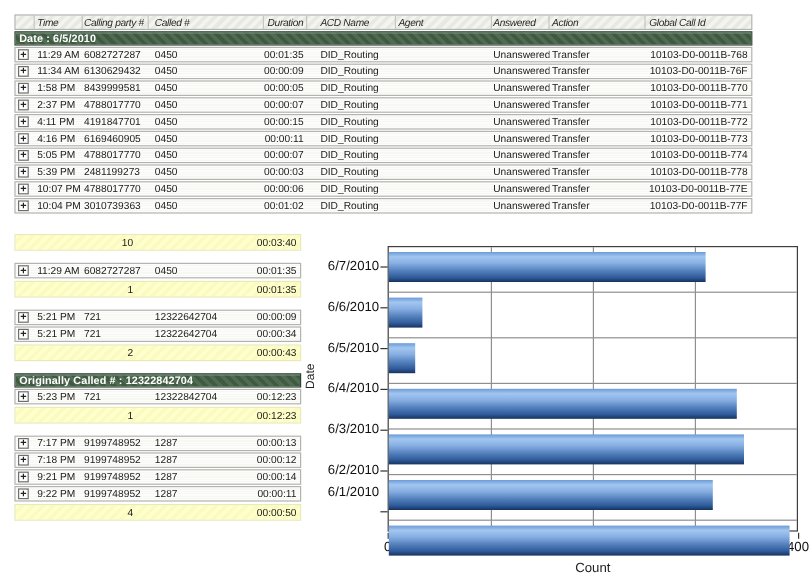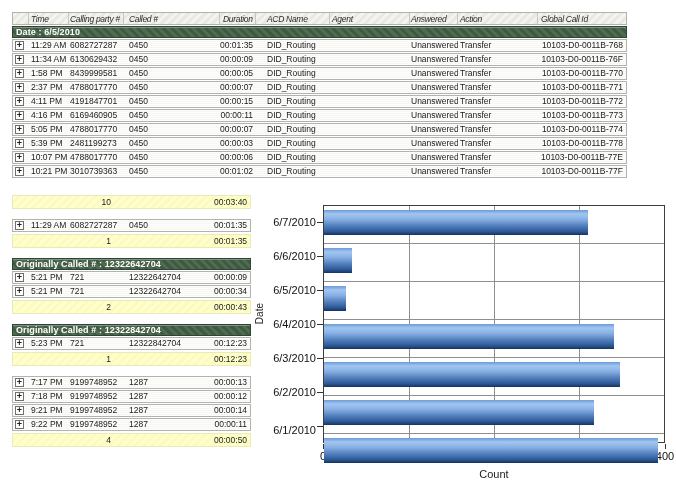--- a/index.html
+++ b/index.html
@@ -214,21 +214,21 @@
     <div class="cell c-dur">00:00:06</div>
     <div class="cell c-acd">DID_Routing</div>
     <div class="cell c-agent"></div>
     <div class="cell c-answered">Unanswered</div>
     <div class="cell c-action">Transfer</div>
     <div class="cell c-id">10103-D0-0011B-77E</div>
   </div>
 
   <div class="grid-row">
     <div class="cell c-exp"><span class="expand">+</span></div>
-    <div class="cell c-time">10:21 PM</div>
+    <div class="cell c-time">10:04 PM</div>
     <div class="cell c-calling">3010739363</div>
     <div class="cell c-called">0450</div>
     <div class="cell c-dur">00:01:02</div>
     <div class="cell c-acd">DID_Routing</div>
     <div class="cell c-agent"></div>
     <div class="cell c-answered">Unanswered</div>
     <div class="cell c-action">Transfer</div>
     <div class="cell c-id">10103-D0-0011B-77F</div>
   </div>
 </div>
@@ -255,21 +255,20 @@
     <div class="summary-row">
       <div class="cell c-exp"></div>
       <div class="cell c-time"></div>
       <div class="cell c-calling sum-count">1</div>
       <div class="cell c-called-sm"></div>
       <div class="cell c-dur">00:01:35</div>
     </div>
   </div>
 
   <div class="mini-group">
-    <div class="group-hdr w-mini">Originally Called # : 12322642704</div>
     <div>
   <div class="grid-row">
     <div class="cell c-exp"><span class="expand">+</span></div>
     <div class="cell c-time">5:21 PM</div>
     <div class="cell c-calling">721</div>
     <div class="cell c-called-sm">12322642704</div>
     <div class="cell c-dur">00:00:09</div>
   </div>
 
   <div class="grid-row">
@@ -388,21 +387,21 @@
         <div class="ylab" style="top: 49px;">6/6/2010</div>
         <div class="ytick" style="top: 56px;"></div>
         <div class="ylab" style="top: 83px;">6/5/2010</div>
         <div class="ytick" style="top: 90px;"></div>
         <div class="ylab" style="top: 117px;">6/4/2010</div>
         <div class="ytick" style="top: 124px;"></div>
         <div class="ylab" style="top: 151px;">6/3/2010</div>
         <div class="ytick" style="top: 158px;"></div>
         <div class="ylab" style="top: 185px;">6/2/2010</div>
         <div class="ytick" style="top: 192px;"></div>
-        <div class="ylab" style="top: 223px;">6/1/2010</div>
+        <div class="ylab" style="top: 203px;">6/1/2010</div>
         <div class="ytick" style="top: 226px;"></div>
         <div class="xtick" style="left: 71px;"></div>
         <div class="xlab" style="left: 51px;">0</div>
         <div class="xtick" style="left: 156.5px;"></div>
         <div class="xlab" style="left: 136.5px;">100</div>
         <div class="xtick" style="left: 242px;"></div>
         <div class="xlab" style="left: 222px;">200</div>
         <div class="xtick" style="left: 327.5px;"></div>
         <div class="xlab" style="left: 307.5px;">300</div>
         <div class="xtick" style="left: 413px;"></div>

